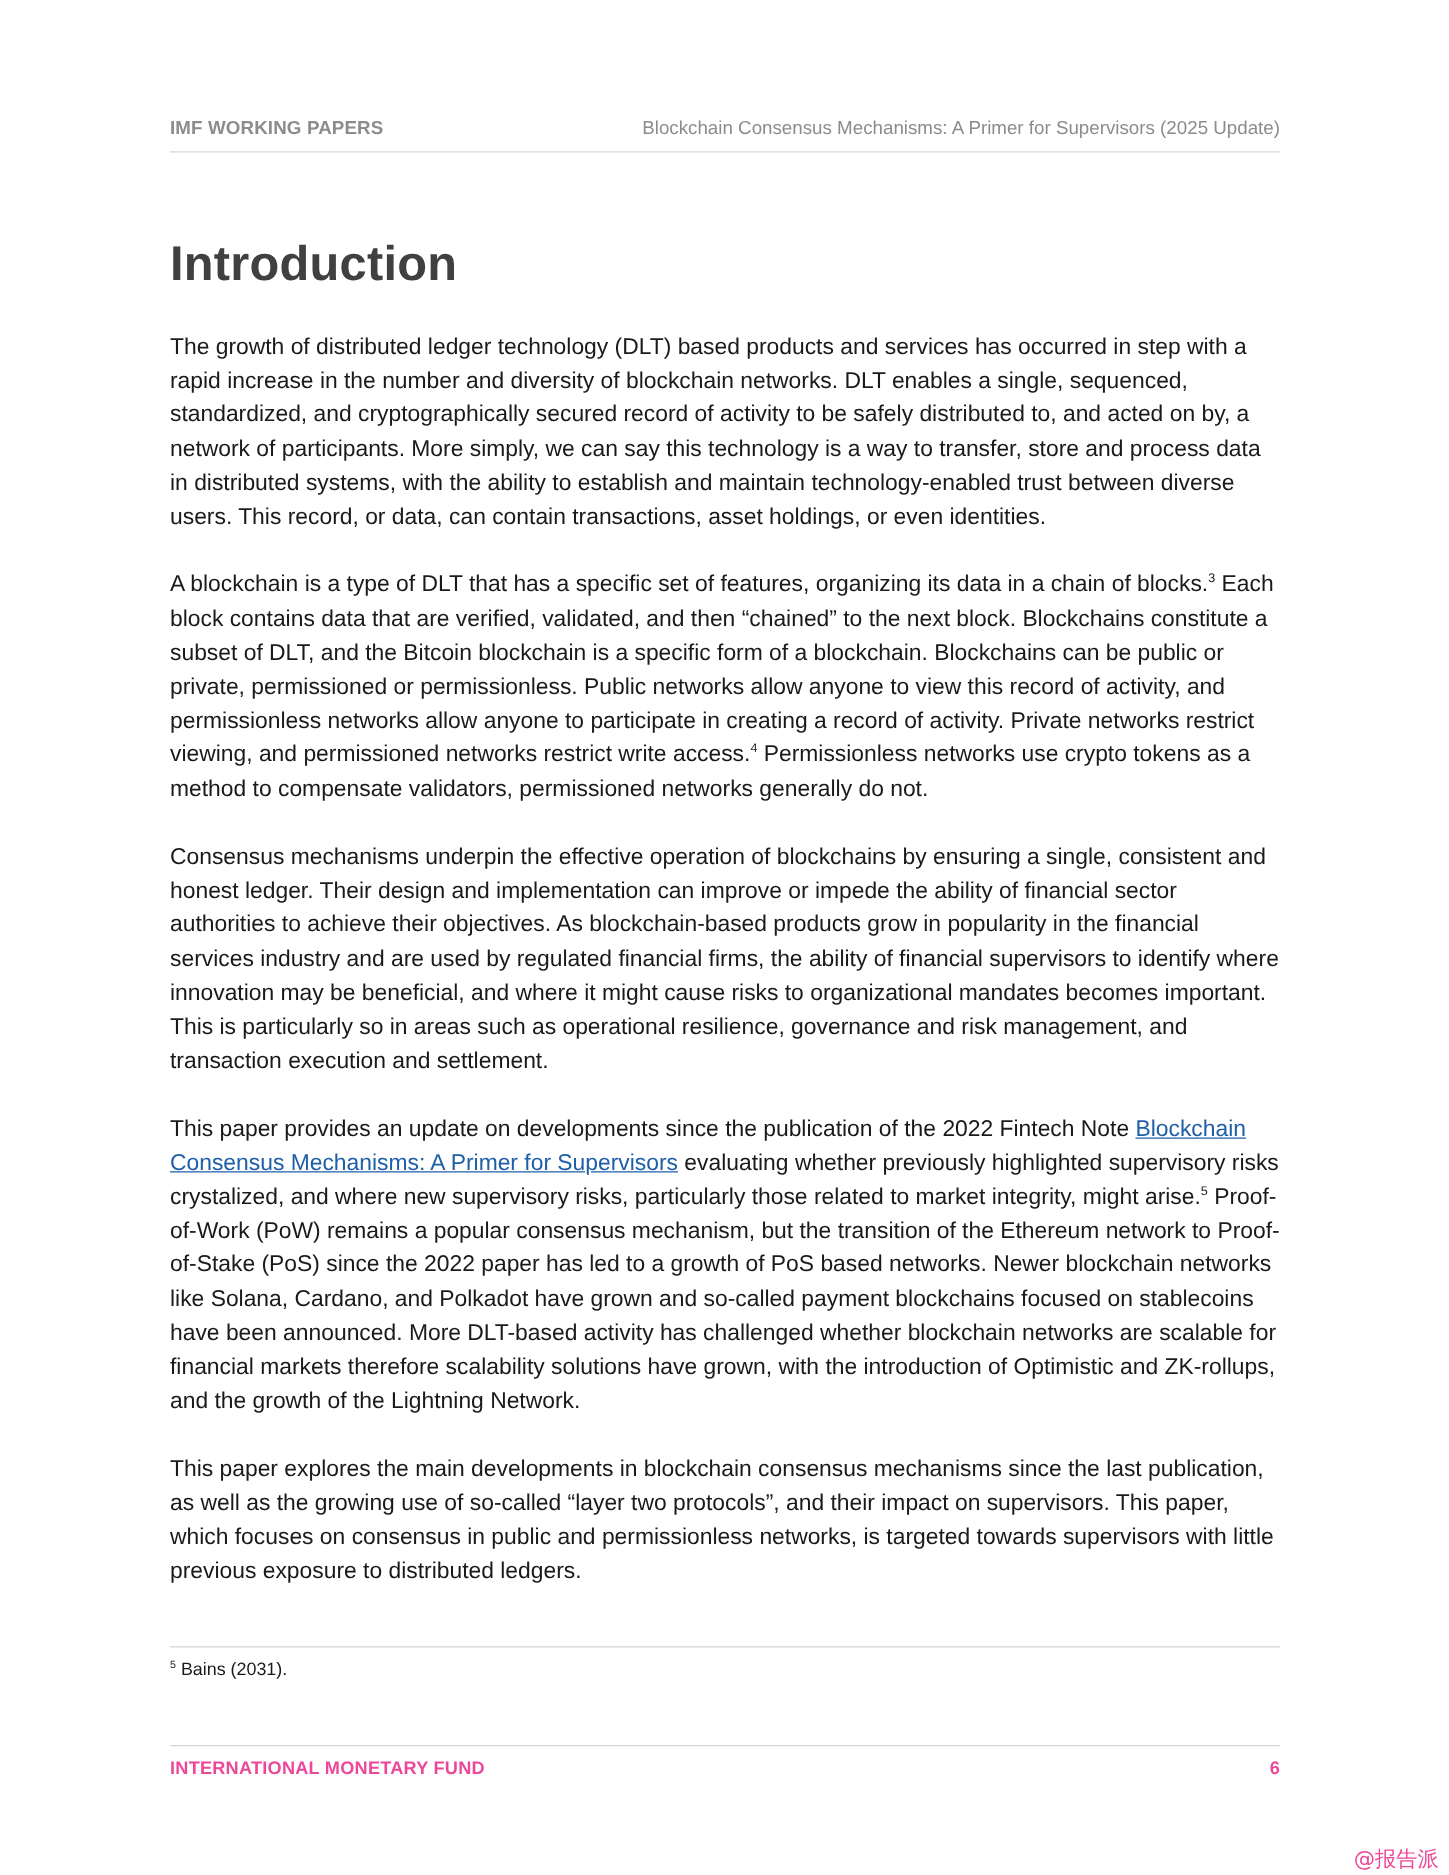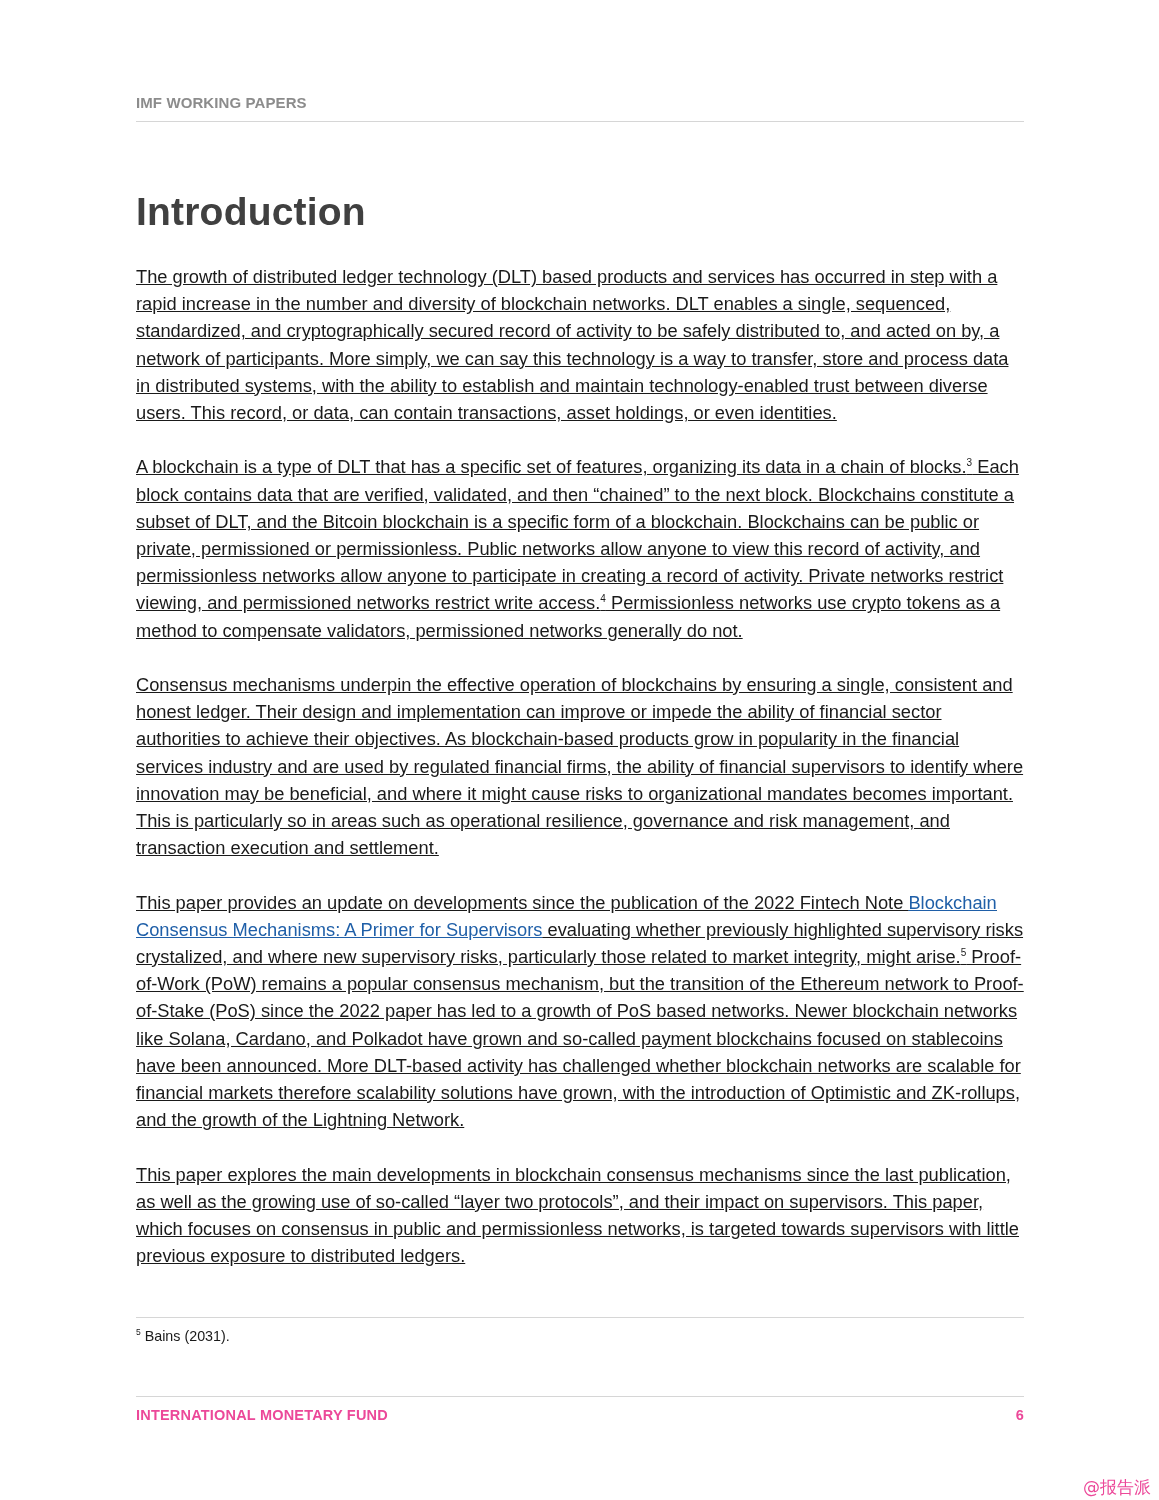--- a/index.html
+++ b/index.html
@@ -62,21 +62,20 @@
       position: absolute;
       top: 263px;
       left: 0;
       width: 888px;
       font-size: 18.3px;
       line-height: 27.2px;
       color: #1a1a1a;
     }
     .body p {
       margin: 0 0 27.2px 0;
-      text-decoration: underline;
     }
     .body sup, .footnotes sup {
       font-size: 10px;
       line-height: 0;
       vertical-align: super;
     }
     .link {
       color: #1f5fa8;
       text-decoration: underline;
       cursor: pointer;
@@ -129,20 +128,21 @@
       font-family: "DejaVu Sans", sans-serif;
     }
   </style>
 </head>
 <body>
 
 <div class="page">
 
   <div class="running-header">
     <span class="series">IMF WORKING PAPERS</span>
+    <span class="doc-title">Blockchain Consensus Mechanisms: A Primer for Supervisors (2025 Update)</span>
   </div>
   <div class="header-rule"></div>
 
   <h1 class="section-title">Introduction</h1>
 
   <div class="body">
     <p>The growth of distributed ledger technology (DLT) based products and services has occurred in step with a rapid increase in the number and diversity of blockchain networks. DLT enables a single, sequenced, standardized, and cryptographically secured record of activity to be safely distributed to, and acted on by, a network of participants. More simply, we can say this technology is a way to transfer, store and process data in distributed systems, with the ability to establish and maintain technology-enabled trust between diverse users. This record, or data, can contain transactions, asset holdings, or even identities.</p>
 
     <p><span>A blockchain is a type of DLT that has a specific set of features, organizing its data in a chain of blocks.</span><sup>3</sup><span> Each block contains data that are verified, validated, and then “chained” to the next block. Blockchains constitute a subset of DLT, and the Bitcoin blockchain is a specific form of a blockchain.  Blockchains can be public or private, permissioned or permissionless. Public networks allow anyone to view this record of activity, and permissionless networks allow anyone to participate in creating a record of activity. Private networks restrict viewing, and permissioned networks restrict write access.</span><sup>4</sup><span> Permissionless networks use crypto tokens as a method to compensate validators, permissioned networks generally do not.</span></p>
 

